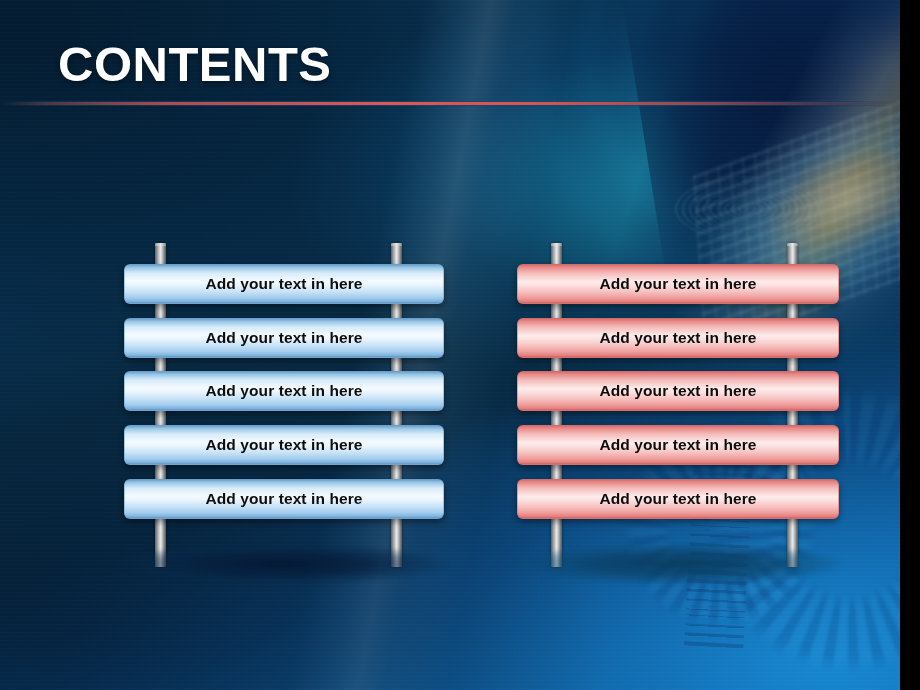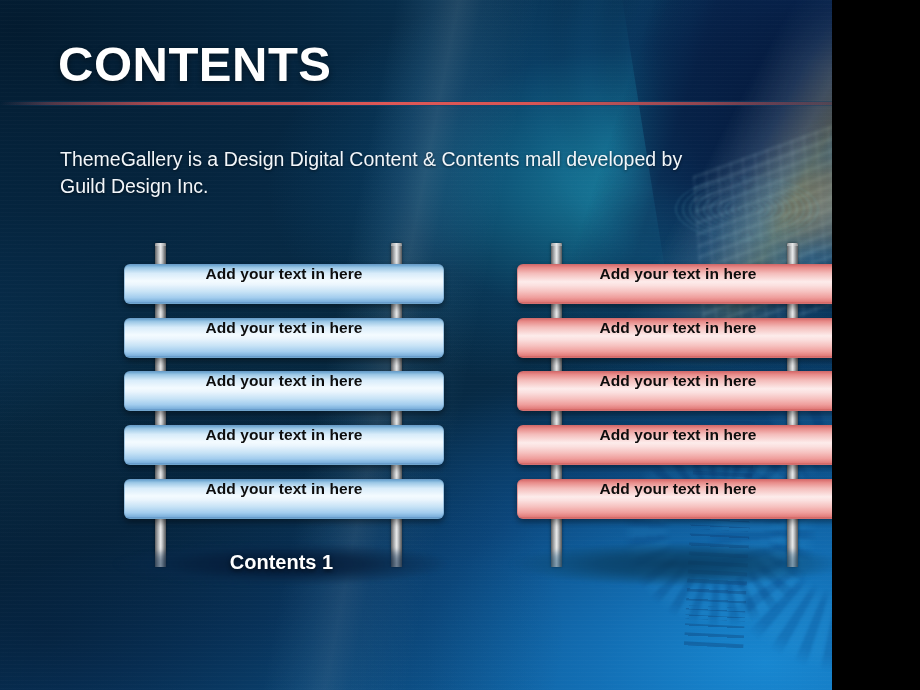--- a/index.html
+++ b/index.html
@@ -7,21 +7,21 @@
     margin: 0;
     padding: 0;
     background: #000;
   }
   body {
     font-family: "Liberation Sans", sans-serif;
   }
 
   #slide {
     position: relative;
-    width: 832px;
+    width: 900px;
     height: 690px;
     overflow: hidden;
     background: #062038;
   }
 
   
   .bg-layer {
     position: absolute;
     inset: 0;
     pointer-events: none;
@@ -319,20 +319,21 @@
     background: linear-gradient(to right,#9a9c9e,#e7e8e9,#8b8d8f);
     border-radius: 2px 2px 0 0;
   }
 
   .plank {
     position: absolute;
     height: 38px;
     border-radius: 6px;
     z-index: 3;
     display: flex;
+    align-items: center;
     justify-content: center;
     box-shadow: 0 3px 6px rgba(0,0,0,0.42);
   }
   .plank-blue {
     background: linear-gradient(to bottom,
       #6ba4cf 0%,
       #9cc8e6 7%,
       #d8ecfa 22%,
       #f4fbff 42%,
       #eaf5fd 52%,
@@ -418,21 +419,20 @@
   <div class="bg-layer" id="bg-vignette"></div>
   <div class="bg-layer" id="bg-scan"></div>
 
   <div id="title">CONTENTS</div>
 
   <div id="title-rule">
     <div class="rule-dark"></div>
     <div class="rule-red"></div>
   </div>
 
-  <div id="subtitle">ThemeGallery is a Design Digital Content &amp; Contents mall developed by Guild Design Inc.</div>
 
   <div class="sign-group" id="group-1" style="left:0; top:0; width:460px; height:690px;">
 
     <div class="ground-shadow ground-left" style="left:113px; top:542px; width:337px; height:44px;"></div>
 
     <div class="pole" style="left:155px; top:243px; height:324px;">
         <div class="pole-cap"></div>
       </div>
     <div class="pole" style="left:391px; top:243px; height:324px;">
         <div class="pole-cap"></div>
@@ -447,21 +447,20 @@
     <div class="plank plank-blue" style="left:124px; top:371px; width:318px;">
       <span class="plank-text">Add your text in here</span>
     </div>
     <div class="plank plank-blue" style="left:124px; top:425px; width:318px;">
       <span class="plank-text">Add your text in here</span>
     </div>
     <div class="plank plank-blue" style="left:124px; top:479px; width:318px;">
       <span class="plank-text">Add your text in here</span>
     </div>
 
-    <div class="ground-label" style="left:113px; top:551px; width:337px;">Contents 1</div>
   </div>
 
   <div class="sign-group" id="group-2" style="left:0; top:0; width:920px; height:690px;">
 
     <div class="ground-shadow ground-right" style="left:509px; top:542px; width:337px; height:44px;"></div>
 
     <div class="pole" style="left:551px; top:243px; height:324px;">
         <div class="pole-cap"></div>
       </div>
     <div class="pole" style="left:787px; top:243px; height:324px;">

